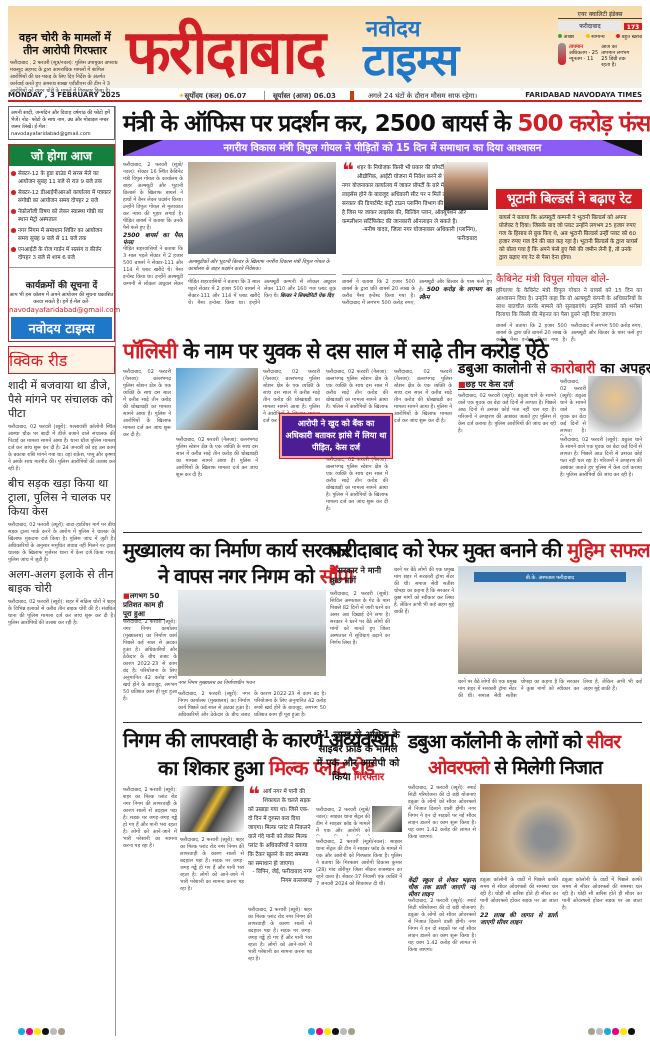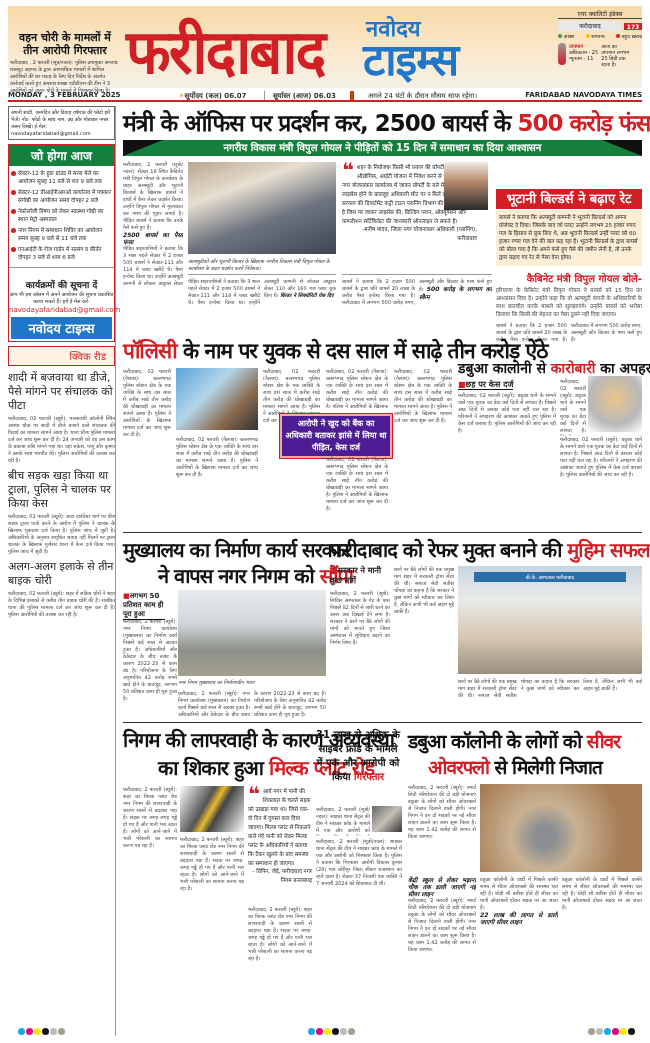--- a/index.html
+++ b/index.html
@@ -30,38 +30,38 @@
 .notice{border:1px solid #666;font-size:5px;line-height:7px;padding:2px;}
 .today{margin-top:4px;border:1px solid #d21f26;}
 .today h4{background:#15803d;color:#fff;font-size:12px;text-align:center;padding:2px 0;}
 .today ul{list-style:none;padding:3px 2px;}
 .today li{font-size:5.5px;line-height:8px;margin-bottom:3px;padding-left:7px;position:relative;}
 .today li:before{content:"";position:absolute;left:0;top:2px;width:5px;height:5px;border-radius:50%;background:#d21f26;}
 .today .info{text-align:center;font-size:9px;font-weight:bold;border-top:1px solid #999;padding-top:10px;}
 .today .info2{font-size:5px;text-align:center;line-height:7px;}
 .today .email{color:#d21f26;font-size:7px;text-align:center;line-height:10px;}
 .brandbar{background:#1f77c9;color:#fff;font-size:13px;font-weight:bold;text-align:center;margin:2px;padding:2px 0;}
-.quick{margin-top:4px;text-align:right;font-size:10px;color:#d21f26;border:1px solid #d21f26;background:#fff3e6;padding:2px 8px;}
+.quick{margin-top:4px;text-align:left;font-size:16px;color:#d21f26;border:1px solid #d21f26;background:#fff3e6;padding:2px 0;}
 .lstory h5{font-size:11px;text-align:left;line-height:14px;margin-top:5px;font-weight:normal;}
 .lstory p{font-size:5px;line-height:7px;text-align:justify;margin-top:2px;color:#444;}
 
 .headline{position:absolute;left:115px;top:100px;width:519px;font-size:23px;font-weight:bold;color:#111;white-space:nowrap;letter-spacing:-1px;}
 .headline .red{color:#d21f26;}
-.subband{position:absolute;left:115px;top:134px;width:519px;height:16px;background:#15803d;color:#fff;font-size:10px;text-align:center;line-height:16px;font-weight:bold;clip-path:polygon(0 0,100% 0,100% 100%,0 100%);}
+.subband{position:absolute;left:115px;top:134px;width:519px;height:16px;background:#8b5cf6;color:#fff;font-size:10px;text-align:center;line-height:16px;font-weight:bold;clip-path:polygon(0 0,100% 0,100% 100%,0 100%);}
 .subband:before,.subband:after{content:"";position:absolute;top:0;width:0;height:0;border-top:16px solid #111;}
 .subband:before{left:0;border-right:40px solid transparent;}
 .subband:after{right:0;border-left:40px solid transparent;}
 .photo{position:absolute;background:linear-gradient(135deg,#8a8f94,#c9c2b4 40%,#6d7378);}
 .cap{position:absolute;font-size:5px;line-height:7px;color:#333;font-style:italic;}
 .text{position:absolute;font-size:5px;line-height:7px;color:#444;text-align:justify;}
 .quote{position:absolute;font-size:6px;line-height:9px;color:#222;}
 .quote .qm{color:#d21f26;font-size:20px;font-weight:bold;float:left;line-height:16px;margin-right:3px;}
 .boxhead{position:absolute;background:#d21f26;color:#fff;font-size:15px;text-align:center;font-weight:bold;}
 .yellowbox{position:absolute;background:#fbeed5;font-size:6px;line-height:9px;padding:3px;}
-.redsub{position:absolute;color:#d21f26;font-size:12px;font-weight:bold;text-align:right;}
+.redsub{position:absolute;color:#d21f26;font-size:12px;font-weight:normal;text-align:left;}
 .h2{position:absolute;font-size:20px;font-weight:bold;color:#111;white-space:nowrap;letter-spacing:-1px;}
 .h2 .red{color:#d21f26;}
 .h3{position:absolute;font-size:13px;font-weight:bold;color:#111;white-space:nowrap;}
 .h3 .red{color:#d21f26;}
 .alertbox{position:absolute;background:#4c1d95;color:#fff;font-size:8px;font-weight:bold;text-align:center;line-height:12px;padding:2px;border:2px solid #fca5a5;outline:1px solid #d21f26;}
 .kicker{position:absolute;font-size:8px;font-weight:bold;border-bottom:1px solid #111;}
 .kicker:before{content:"\25A0 ";color:#d21f26;}
 .rule{position:absolute;height:1px;background:#999;}
 .reg{position:absolute;display:flex;gap:1px;}
 .reg span{width:7px;height:7px;border-radius:50%;}

